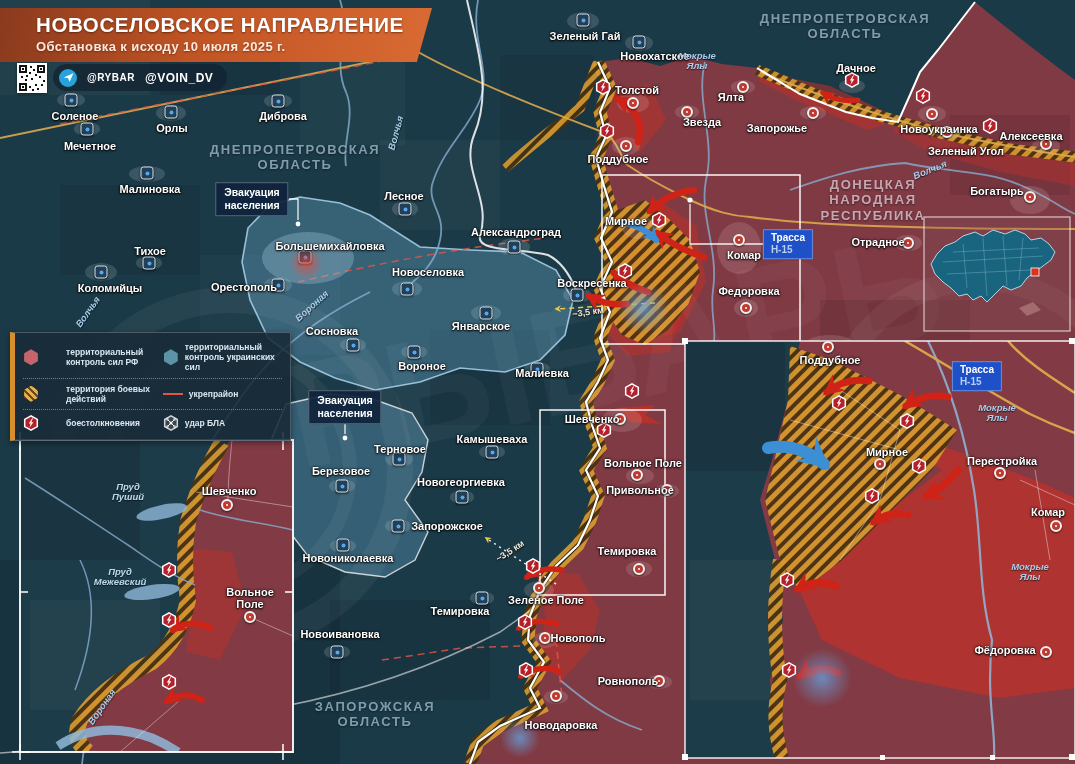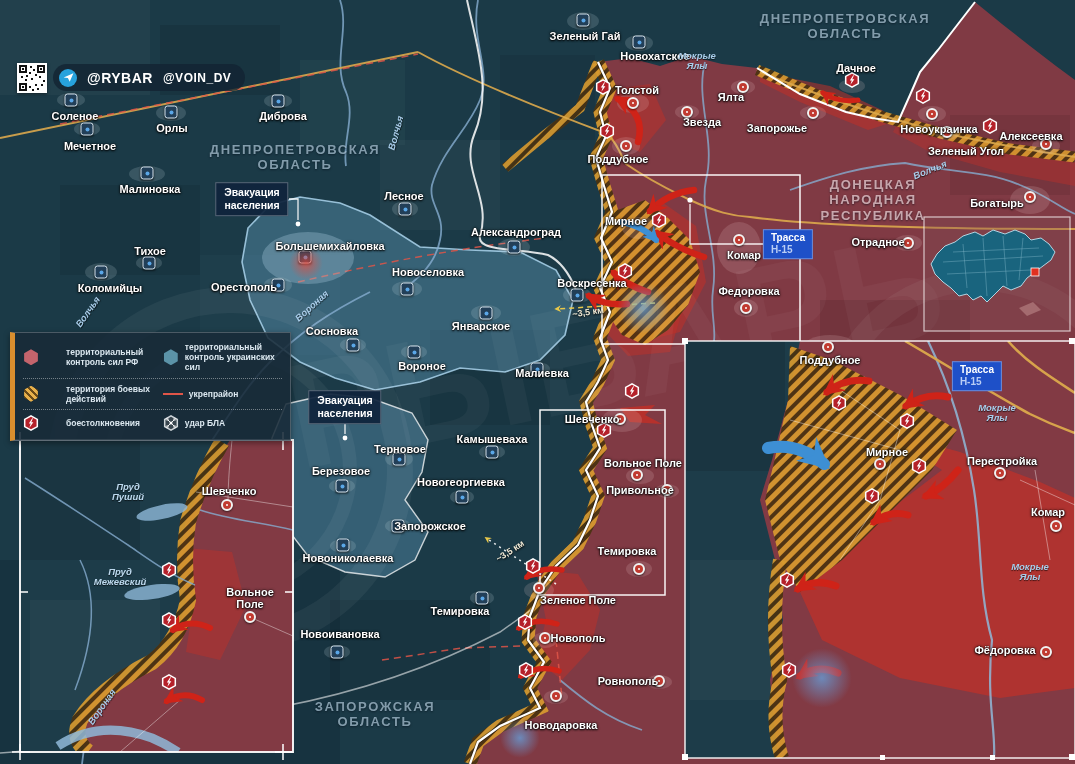--- a/index.html
+++ b/index.html
@@ -41,21 +41,21 @@
   #banner h1{margin:0;font-size:20.5px;font-weight:800;color:#fff;letter-spacing:.6px;
         text-shadow:0 1px 2px rgba(60,20,0,.6);}
   #banner .sub{font-size:13px;font-weight:700;color:#ffe9dd;letter-spacing:.4px;margin-top:2px;
         text-shadow:0 1px 2px rgba(60,20,0,.5);}
   #qr{position:absolute;left:17px;top:63px;width:30px;height:30px;z-index:40;background:#fff;
         box-shadow:0 1px 3px rgba(0,0,0,.5);}
   #handles{position:absolute;left:53px;top:64px;height:27px;z-index:40;display:flex;align-items:center;
         gap:10px;background:rgba(18,34,50,.78);border-radius:14px;padding:0 14px 0 6px;}
   #handles .tg{width:18px;height:18px;border-radius:50%;background:#27a2dd;display:flex;
         align-items:center;justify-content:center;}
-  #handles .h1{color:#fff;font-weight:800;font-size:14px;letter-spacing:.5px;}
+  #handles .h1{color:#fff;font-weight:800;font-size:10px;letter-spacing:.5px;}
   #handles .h2{color:#fff;font-weight:800;font-size:12px;letter-spacing:.5px;}
   
   #legend{position:absolute;left:10px;top:332px;width:281px;z-index:40;
         background:rgba(24,42,56,.88);border:1px solid rgba(255,255,255,.22);
         border-left:5px solid #d98e2e;box-shadow:0 2px 6px rgba(0,0,0,.4);
         padding:4px 8px;box-sizing:border-box;}
   .lrow{display:flex;padding:5px 0;}
   .lrow+.lrow{border-top:1px dotted rgba(255,255,255,.4);}
   .litem{display:flex;align-items:center;gap:6px;color:#dce8f0;font-size:8.5px;
         font-weight:600;line-height:1.2;}
@@ -411,43 +411,43 @@
       <div class="lbl town" style="left: 428px; top: 272px;">Новоселовка</div>
       <div class="lbl town" style="left: 332px; top: 331px;">Сосновка</div>
       <div class="lbl town" style="left: 481px; top: 326px;">Январское</div>
       <div class="lbl town" style="left: 542px; top: 357px; margin-top: 16px;">Малиевка</div>
       <div class="lbl town" style="left: 422px; top: 366px;">Вороное</div>
       <div class="lbl town" style="left: 592px; top: 283px;">Воскресенка</div>
       <div class="lbl town" style="left: 400px; top: 449px;">Терновое</div>
       <div class="lbl town" style="left: 341px; top: 471px;">Березовое</div>
       <div class="lbl town" style="left: 492px; top: 439px;">Камышеваха</div>
       <div class="lbl town" style="left: 461px; top: 482px;">Новогеоргиевка</div>
-      <div class="lbl town" style="left: 430px; top: 526px;">Запорожское</div>
+      <div class="lbl town" style="left: 447px; top: 526px;">Запорожское</div>
       <div class="lbl town" style="left: 348px; top: 558px;">Новониколаевка</div>
       <div class="lbl town" style="left: 340px; top: 634px;">Новоивановка</div>
       <div class="lbl town" style="left: 460px; top: 611px;">Темировка</div>
       <div class="lbl town" style="left: 637px; top: 90px;">Толстой</div>
       <div class="lbl town" style="left: 702px; top: 122px;">Звезда</div>
       <div class="lbl town" style="left: 731px; top: 97px;">Ялта</div>
       <div class="lbl town" style="left: 777px; top: 128px;">Запорожье</div>
       <div class="lbl town" style="left: 618px; top: 159px;">Поддубное</div>
       <div class="lbl town" style="left: 626px; top: 221px;">Мирное</div>
       <div class="lbl town" style="left: 744px; top: 255px;">Комар</div>
       <div class="lbl town" style="left: 749px; top: 291px;">Федоровка</div>
       <div class="lbl town" style="left: 878px; top: 242px;">Отрадное</div>
-      <div class="lbl town" style="left: 997px; top: 203px;">Богатырь</div>
+      <div class="lbl town" style="left: 997px; top: 191px;">Богатырь</div>
       <div class="lbl town" style="left: 856px; top: 68px;">Дачное</div>
       <div class="lbl town" style="left: 939px; top: 129px;">Новоукраинка</div>
       <div class="lbl town" style="left: 966px; top: 151px;">Зеленый Угол</div>
       <div class="lbl town" style="left: 1031px; top: 136px;">Алексеевка</div>
       <div class="lbl town" style="left: 592px; top: 419px;">Шевченко</div>
       <div class="lbl town" style="left: 643px; top: 463px;">Вольное Поле</div>
       <div class="lbl town" style="left: 640px; top: 490px;">Привольное</div>
       <div class="lbl town" style="left: 627px; top: 551px;">Темировка</div>
-      <div class="lbl town" style="left: 546px; top: 600px; margin-left: 32px;">Зеленое Поле</div>
+      <div class="lbl town" style="left: 546px; top: 600px;">Зеленое Поле</div>
       <div class="lbl town" style="left: 578px; top: 638px;">Новополь</div>
       <div class="lbl town" style="left: 628px; top: 681px;">Ровнополь</div>
       <div class="lbl town" style="left: 561px; top: 725px;">Новодаровка</div>
       <div class="lbl town" style="left: 229px; top: 491px;">Шевченко</div>
       <div class="lbl town" style="left: 250px; top: 598px;">Вольное
 Поле</div>
       <div class="lbl town" style="left: 830px; top: 360px;">Поддубное</div>
       <div class="lbl town" style="left: 887px; top: 452px;">Мирное</div>
       <div class="lbl town" style="left: 1002px; top: 461px;">Перестройка</div>
       <div class="lbl town" style="left: 1048px; top: 512px;">Комар</div>
@@ -752,20 +752,24 @@
       </div>
       <div class="m ru-dot" style="left: 1046px; top: 652px;">
         <i></i>
       </div>
       <div class="m glow" style="height: 52px; width: 52px; background: radial-gradient(circle, rgba(100, 170, 235, 0.7), rgba(100, 170, 235, 0) 70%); left: 643px; top: 308px;"></div>
       <div class="m glow" style="height: 60px; width: 60px; background: radial-gradient(circle, rgba(100, 170, 235, 0.7), rgba(100, 170, 235, 0) 70%); left: 822px; top: 678px;"></div>
       <div class="m glow" style="height: 40px; width: 40px; background: radial-gradient(circle, rgba(100, 170, 235, 0.7), rgba(100, 170, 235, 0) 70%); left: 520px; top: 738px;"></div>
       <div class="m glow" style="height: 34px; width: 34px; background: radial-gradient(circle, rgba(235, 70, 55, 0.7), rgba(235, 70, 55, 0) 70%); left: 306px; top: 263px;"></div>
     </div>
 
+<div id="banner">
+  <h1>НОВОСЕЛОВСКОЕ НАПРАВЛЕНИЕ</h1>
+  <div class="sub">Обстановка к исходу 10 июля 2025 г.</div>
+</div>
 
 <svg id="qr" viewBox="0 0 30 30">
   <rect width="30" height="30" fill="#fff"></rect>
   <g fill="#111">
     <rect x="2" y="2" width="8" height="8"></rect>
         <rect x="20" y="2" width="8" height="8"></rect>
         <rect x="2" y="20" width="8" height="8"></rect>
     <rect x="4" y="4" width="4" height="4" fill="#fff"></rect>
         <rect x="22" y="4" width="4" height="4" fill="#fff"></rect>
     <rect x="4" y="22" width="4" height="4" fill="#fff"></rect>

